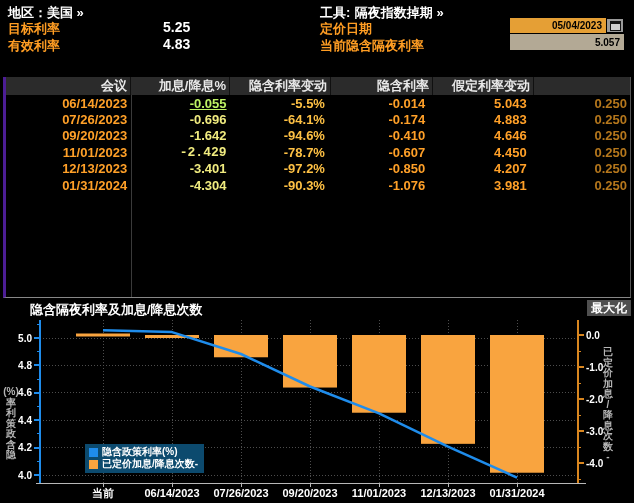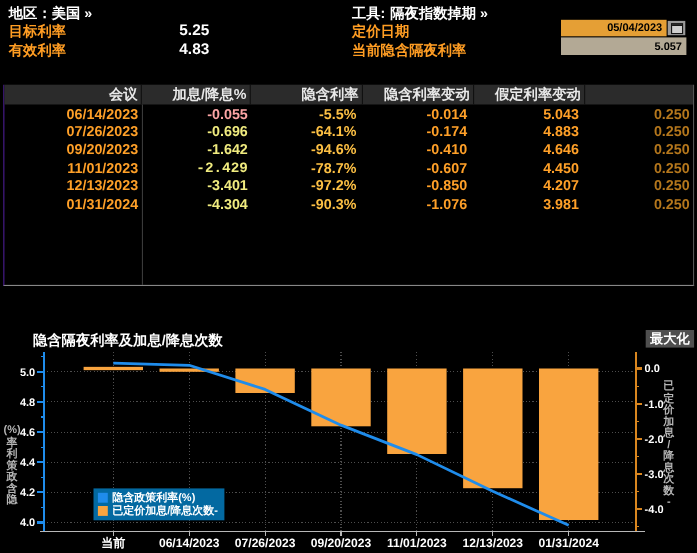--- a/index.html
+++ b/index.html
@@ -11,36 +11,36 @@
   .wval{color:#fff;font-weight:700;font-size:14px;}
   .field{border:0;outline:0;box-sizing:border-box;font-family:inherit;font-weight:700;
          font-size:10px;color:#000;text-align:right;padding:0 4px 0 0;}
   .datefield{background:#e59f35;}
   .ratefield{background:#b3a995;}
   .calbtn{width:16px;height:13px;background:#9a9a9a;border:0;padding:0;display:flex;
           align-items:center;justify-content:center;cursor:pointer;}
   .calglyph{width:9px;height:8px;border:1px solid #151515;
             background:linear-gradient(#151515 0 2px,#cfcfcf 2px);}
   
-  .table{position:absolute;left:3px;top:77px;width:628px;height:183px;box-sizing:border-box;
-         border-left:1px solid #4c1d95;border-right:1px solid #555;border-bottom:1px solid #878787;}
+  .table{position:absolute;left:3px;top:77px;width:628px;height:221px;box-sizing:border-box;
+         border-left:3px solid #4c1d95;border-right:1px solid #555;border-bottom:1px solid #878787;}
   .thead{position:absolute;left:0;top:0;width:100%;height:18px;background:#2b2b2b;
          display:flex;align-items:center;}
   .hc{box-sizing:border-box;color:#e9e9e9;font-size:13px;font-weight:700;text-align:right;
       padding-right:3px;border-right:1px solid #101010;white-space:nowrap;}
   .trows{position:absolute;left:0;top:18px;width:100%;}
   .trow{position:absolute;left:0;width:100%;height:16px;display:flex;align-items:center;cursor:default;}
   .tc{box-sizing:border-box;font-size:13px;font-weight:700;text-align:right;
       padding-right:3px;white-space:nowrap;}
   .colsep{position:absolute;left:125px;top:18px;bottom:0;width:1px;background:#3a3a3a;}
   
   .charttitle{color:#fff;font-size:13px;font-weight:700;white-space:nowrap;}
   .maxbtn{background:#4f4f4f;color:#fff;border:0;font-family:inherit;font-size:12px;
           font-weight:700;height:16px;line-height:14px;padding:0 4px;cursor:pointer;}
-  .legend{background:#0369a1;padding:2px 6px 3px 4px;text-align:right;}
+  .legend{background:#0c4a6e;padding:2px 6px 3px 4px;text-align:right;}
   .legrow{display:flex;align-items:center;height:12px;}
   .legsw{width:9px;height:9px;margin-right:4px;flex:none;}
   .legtx{color:#fff;font-size:10px;font-weight:700;white-space:nowrap;}
   .vlabel{display:flex;flex-direction:column;align-items:center;justify-content:center;
           color:#b5b5b5;font-size:10px;line-height:10.5px;font-weight:700;}
 </style>
 </head>
 <body>
 
 <div class="screen">
@@ -64,29 +64,29 @@
     <span class="calglyph"></span>
   </button>
 
   <div class="abs olabel" style="left:320px;top:37px;">当前隐含隔夜利率</div>
   <input class="abs field ratefield" style="left: 510px; top: 34px; width: 114px; height: 16px;" readonly="" value="5.057">
 
   <div class="table">
     <div class="thead" id="thead">
         <div class="hc" style="width: 125px;">会议</div>
         <div class="hc" style="width: 99px;">加息/降息%</div>
+        <div class="hc" style="width: 101px;">隐含利率变动</div>
         <div class="hc" style="width: 102px;">隐含利率</div>
-        <div class="hc" style="width: 101px;">隐含利率变动</div>
         <div class="hc" style="width: 101px;">假定利率变动</div>
       </div>
     <div class="colsep"></div>
     <div class="trows" id="trows">
         <div class="trow" style="top: 0px;">
           <div class="tc" style="width: 125px; color: rgb(255, 160, 40);">06/14/2023</div>
-          <div class="tc" style="width: 100px; color: #fca5a5;">-0.055</div>
+          <div class="tc" style="width: 100px; color: #bef264; text-decoration: underline;">-0.055</div>
           <div class="tc" style="width: 99px; color: rgb(253, 192, 68);">-5.5%</div>
           <div class="tc" style="width: 101px; color: rgb(255, 160, 40);">-0.014</div>
           <div class="tc" style="width: 102px; color: rgb(255, 160, 40);">5.043</div>
           <div class="tc" style="width: 101px; color: rgb(181, 119, 28);">0.250</div>
         </div>
         <div class="trow" style="top: 16.4px;">
           <div class="tc" style="width: 125px; color: rgb(255, 160, 40);">07/26/2023</div>
           <div class="tc" style="width: 100px; color: rgb(240, 235, 127);">-0.696</div>
           <div class="tc" style="width: 99px; color: rgb(253, 192, 68);">-64.1%</div>
           <div class="tc" style="width: 101px; color: rgb(255, 160, 40); text-align: right;">-0.174</div>

